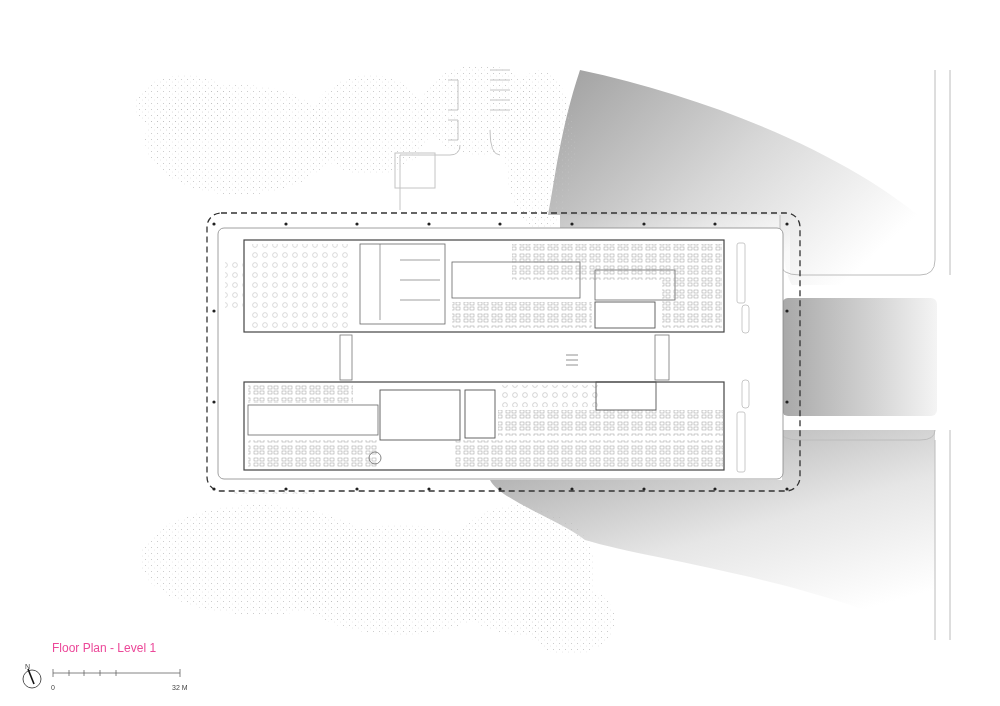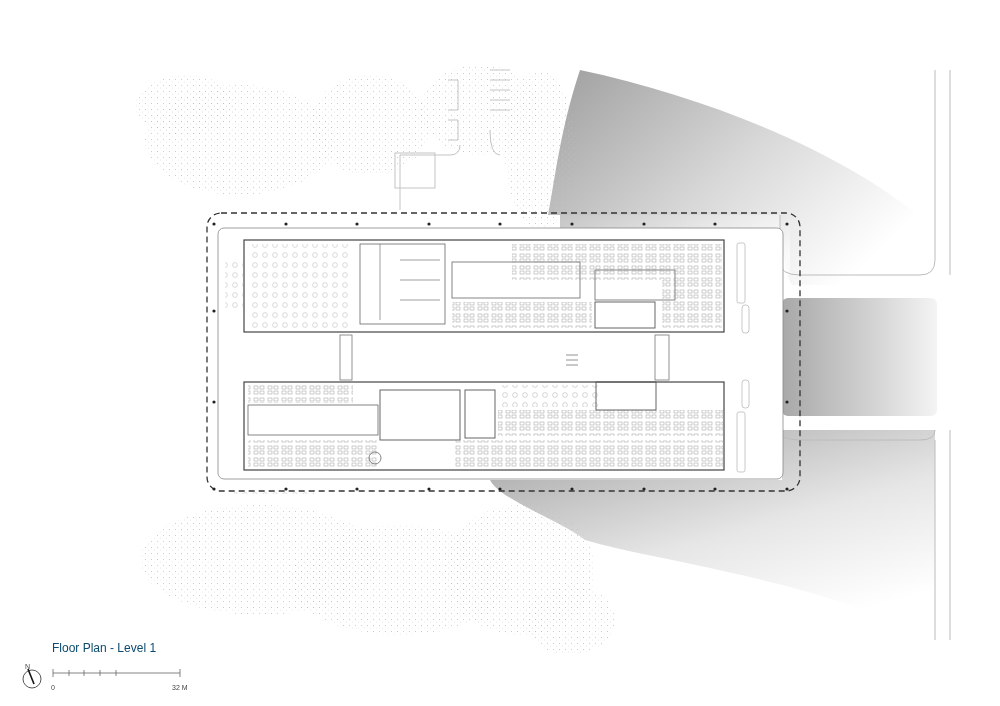--- a/index.html
+++ b/index.html
@@ -1,18 +1,18 @@
 <!DOCTYPE html>
 <html><head>
 <meta charset="utf-8">
 <style>
   html,body{margin:0;padding:0;background:#fff;}
   body{width:1000px;height:706px;position:relative;overflow:hidden;font-family:"Liberation Sans",sans-serif;}
   #canvas{position:absolute;left:0;top:0;width:1000px;height:706px;}
-  .title{position:absolute;left:52px;top:641px;font-size:12px;color:#0c4a6e;}
+  .title{position:absolute;left:52px;top:641px;font-size:12px;color:#ec4899;}
   .scale-label{position:absolute;font-size:7px;color:#444;}
 </style>
 </head>
 <body>
 
 <svg id="canvas" width="1000" height="706" viewBox="0 0 1000 706" xmlns="http://www.w3.org/2000/svg">
   <defs>
     <linearGradient id="shadowTop" x1="0" y1="0" x2="1" y2="0.6">
       <stop offset="0" stop-color="#9e9e9e"></stop>
       <stop offset="0.55" stop-color="#d8d8d8"></stop>

